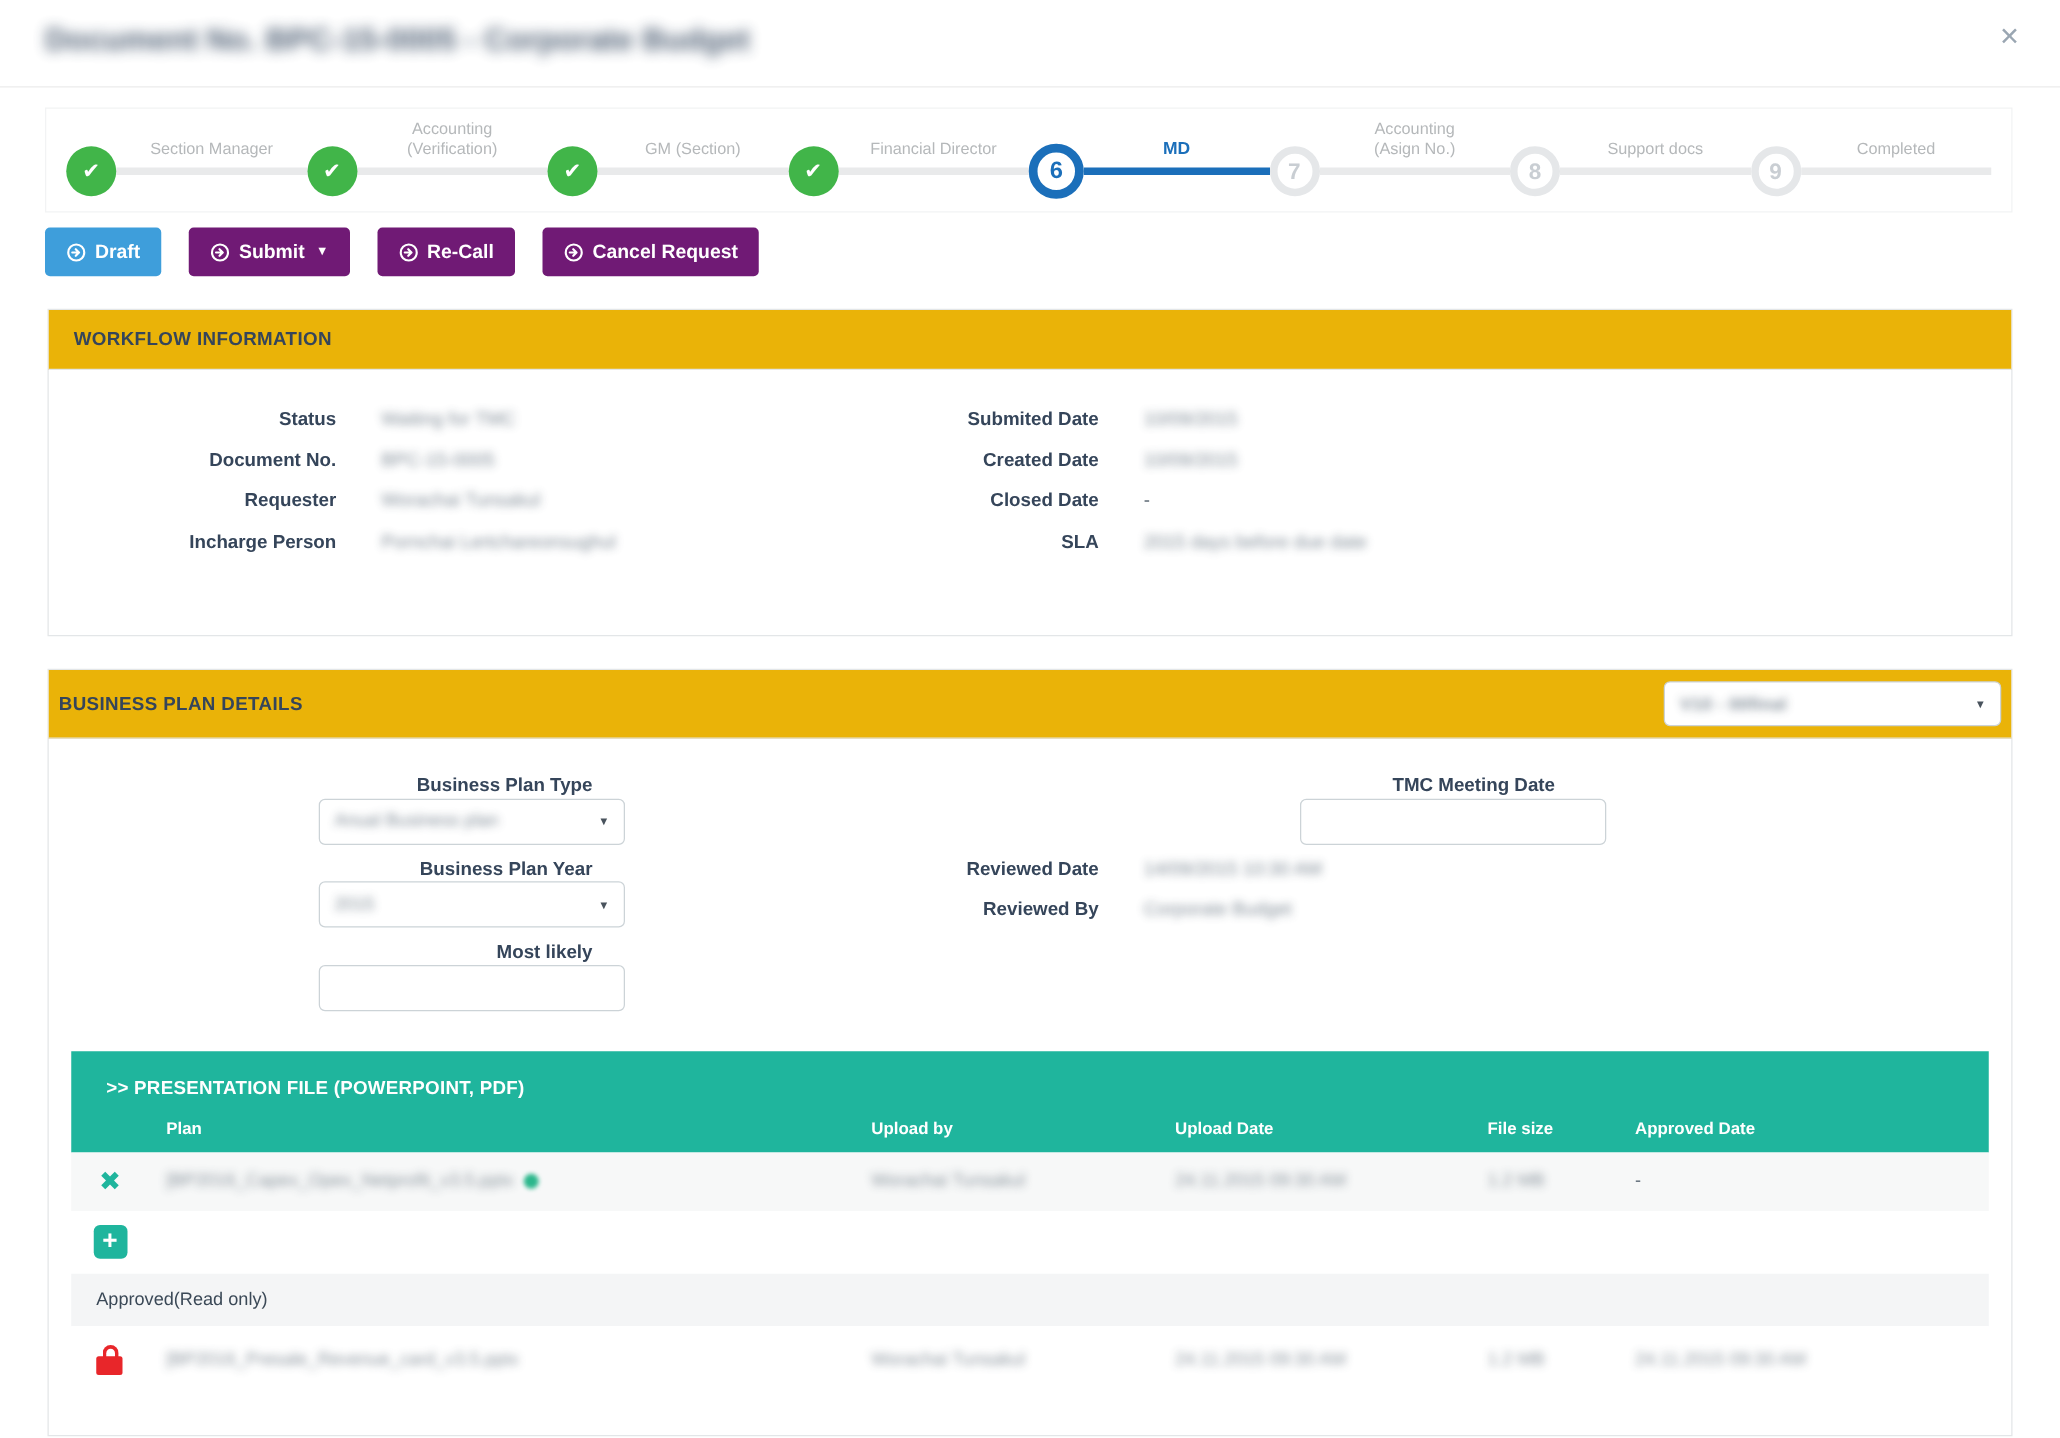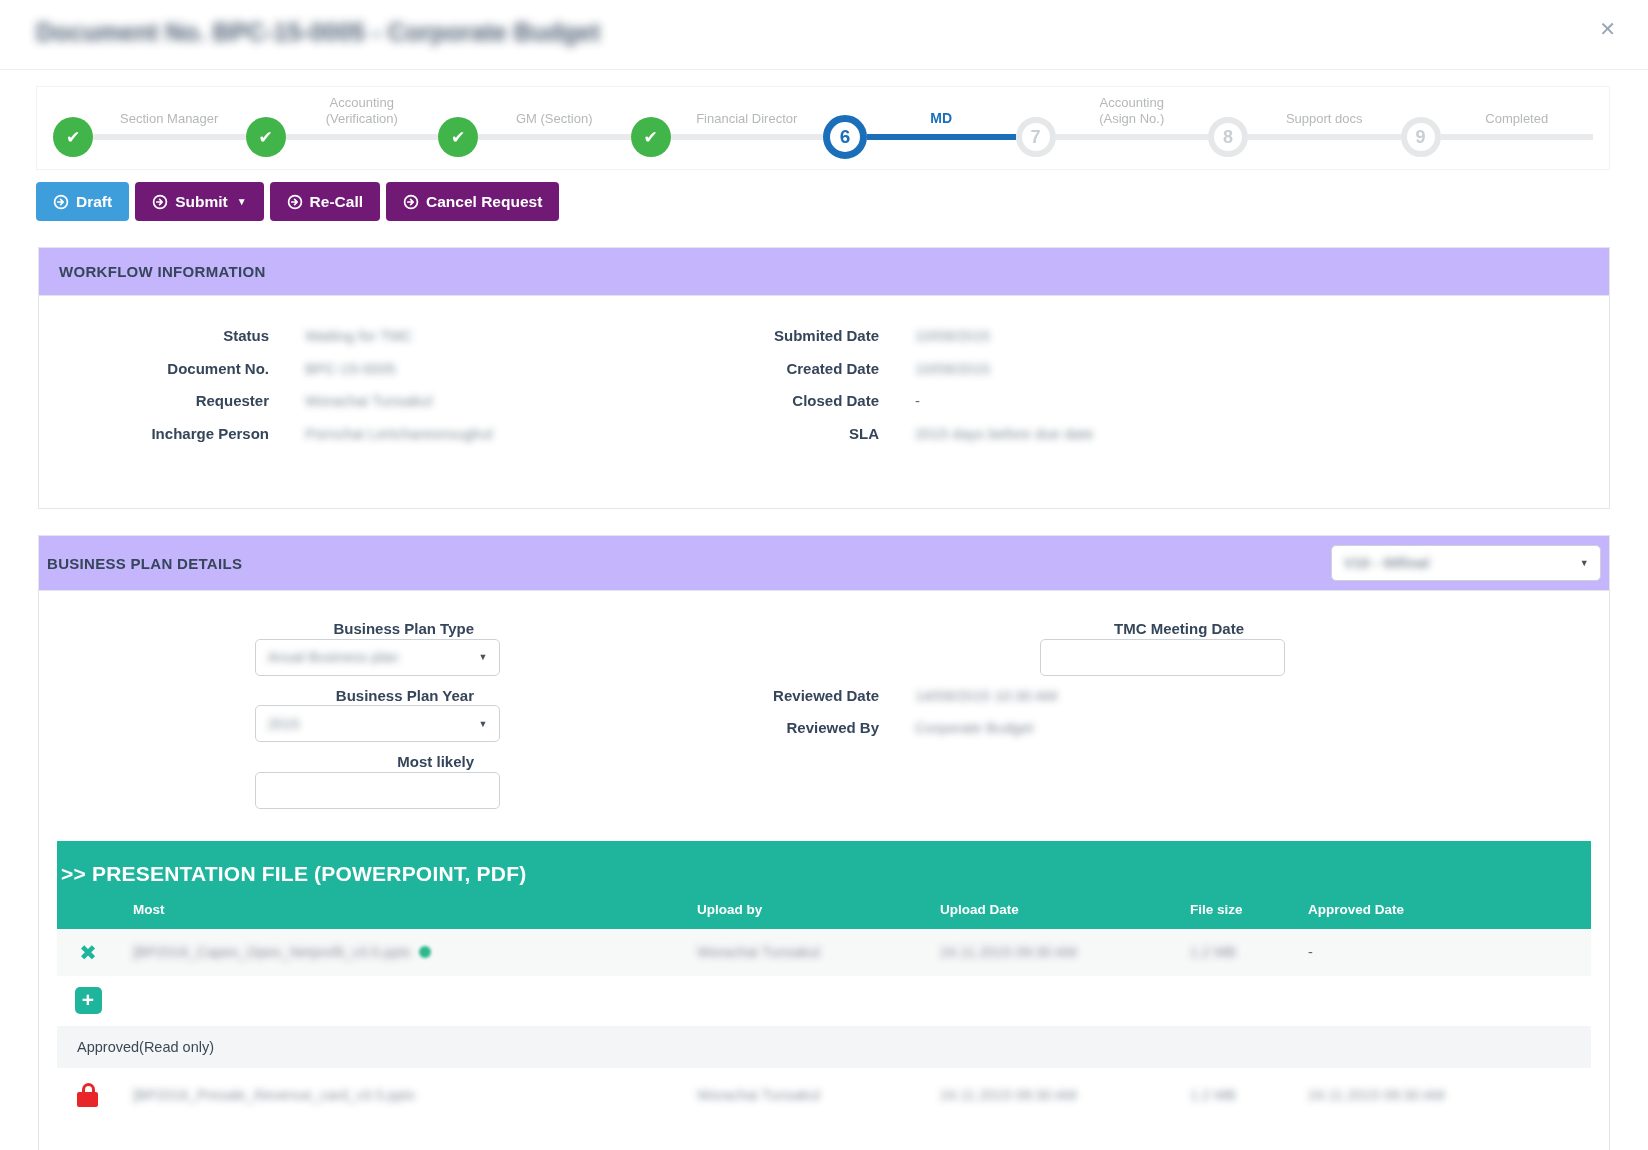--- a/index.html
+++ b/index.html
@@ -27,35 +27,35 @@
   .seg { flex:1; position:relative; height:100%; display:flex; align-items:center; }
   .seg .line { height:6px; width:100%; background:#e9eaeb; }
   .step.active .seg .line { background:#1b6fba; }
   .seg .lbl {
     position:absolute; left:-20px; right:-20px; bottom:calc(50% + 10px);
     text-align:center; font-size:13px; color:#b5b8ba; white-space:pre-line; line-height:1.25;
   }
   .step.active .seg .lbl { color:#1b6fba; font-weight:800; font-size:14px; }
 
   
-  .toolbar { margin:12px 0 0 36px; display:flex; gap:6px; }
+  .toolbar { margin:12px 0 0 36px; display:flex; gap:22px; }
   .btn {
     border:none; border-radius:4px; color:#fff; font-family:inherit;
     font-size:15.5px; font-weight:bold; height:39px; padding:0 17px;
     display:inline-flex; align-items:center; gap:7px; cursor:pointer;
   }
   .btn.blue { background:#3e9edb; }
   .btn.teal { background:#701a75; }
   .btn svg { display:block; }
   .btn .caret { font-size:10px; margin-left:2px; }
 
   
   .panel { margin:26px 38px 0 38px; border:1px solid #e3e6e8; background:#fff; }
   .panel-head {
-    background:#c4b5fd; border-bottom:1px solid #e3e6e8; padding:15px 20px;
+    background:#eab308; border-bottom:1px solid #e3e6e8; padding:15px 20px;
     font-size:15px; font-weight:bold; color:#35455a; letter-spacing:.3px;
     display:flex; align-items:center; justify-content:space-between;
   }
   .panel-head.slim { padding:9px 8px; min-height:52px; }
 
   .cols { display:flex; }
   .colA { width:640px; flex-shrink:0; }
   .colB { flex:1; }
   .frow { display:flex; align-items:center; margin-bottom:13px; }
   .frow.ctrl { margin-bottom:10px;flex-direction:column; }
@@ -74,21 +74,21 @@
     font-size:14.5px; color:#76828e; margin-left:36px; cursor:pointer;
   }
   .txtinput { cursor:text; padding-right:12px; }
   .fakesel .car { position:absolute; right:11px; top:50%; transform:translateY(-50%); font-size:9px; color:#49535d; }
   .ver-select { width:270px; height:36px; margin:0; font-size:14px; }
 
   
   .pres { margin:22px 18px 28px 18px; }
   .pgrid { display:grid; grid-template-columns:62px 558px 243px 250px 118px 1fr; align-items:center; }
   .pres-head { background:#1fb59d; color:#fff; padding-top:21px; }
-  .pres-title { font-size:21px; font-weight:bold; margin-left:4px; letter-spacing:.2px; }
+  .pres-title { font-size:15px; font-weight:bold; margin-left:28px; letter-spacing:.2px; }
   .pres-cols { margin-top:16px; padding-bottom:12px; font-size:13.5px; font-weight:bold; }
   .c-name { padding-left:14px; }
   .c-by, .c-date, .c-size, .c-appr { padding-left:20px; }
   .c-ic { display:flex; justify-content:center; }
   .prow { font-size:14.5px; color:#7e8993; }
   .prow.r1 { background:#f7f8f8; height:47px; }
   .prow.r2 { background:#fff; height:50px; }
   .prow.r4 { background:#fff; height:55px; color:#7e8993; }
   .pband { background:#f4f5f6; height:42px; display:flex; align-items:center; padding-left:20px;
            font-size:14.5px; font-weight:400; color:#3b4957; }
@@ -305,21 +305,21 @@
           <div class="fvalue blur">Corporate Budget</div>
         </div>
       </div>
     </div>
 
     <div class="pres">
       <div class="pres-head">
         <div class="pres-title">&gt;&gt; PRESENTATION FILE (POWERPOINT, PDF)</div>
         <div class="pres-cols pgrid">
           <div class="c-ic"></div>
-          <div class="c-name">Most</div>
+          <div class="c-name">Plan</div>
           <div class="c-by">Upload by</div>
           <div class="c-date">Upload Date</div>
           <div class="c-size">File size</div>
           <div class="c-appr">Approved Date</div>
         </div>
       </div>
 
       <div class="prow r1 pgrid">
         <div class="c-ic">
             <span class="xdel">✖</span>

